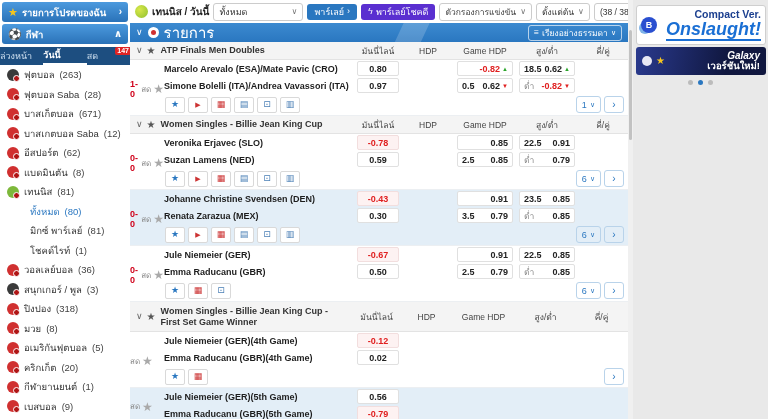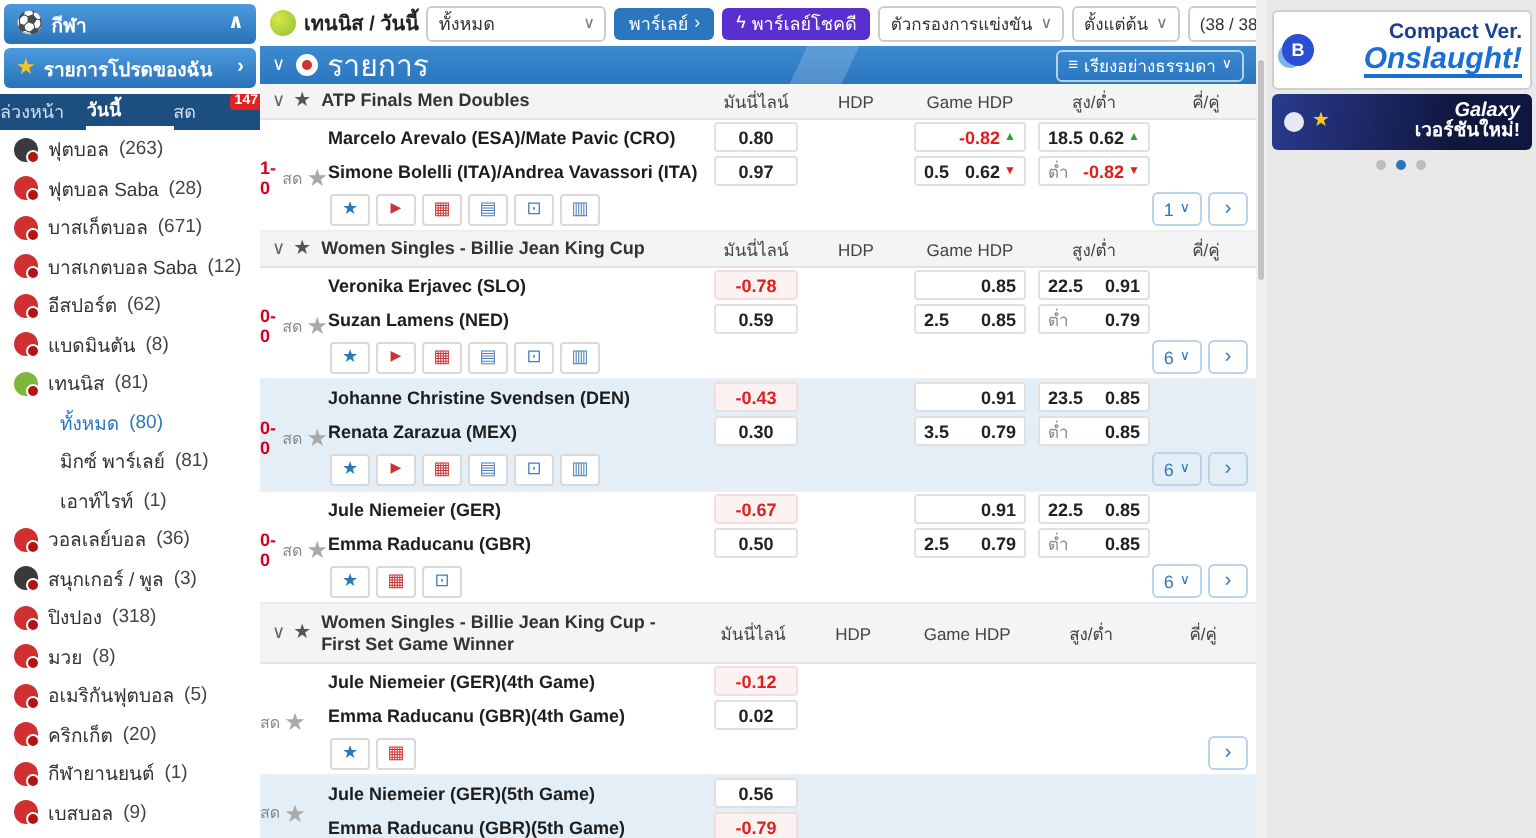--- a/index.html
+++ b/index.html
@@ -106,21 +106,21 @@
   
   .vscroll{position:absolute;left:628px;top:0;width:5px;height:419px;background:#f0f0f0;}
   .vscroll .thumb{position:absolute;top:30px;left:1px;width:3px;height:110px;background:#c2c2c2;border-radius:2px;}
   .adpanel{position:absolute;left:633px;top:0;width:135px;height:419px;background:#e9e9e9;}
   .banner1{margin:5px 2px 2px 3px;height:38px;background:#fff;border:1px solid #cfcfcf;border-radius:3px;
     display:flex;align-items:center;padding:0 4px;gap:4px;overflow:hidden;cursor:pointer;}
   .logo-c{width:16px;height:16px;border-radius:50%;background:#2a4fd0;color:#fff;font-size:9px;font-weight:bold;
     display:flex;align-items:center;justify-content:center;flex:0 0 16px;box-shadow:-4px 3px 0 -2px #7fb3e8;}
   .b1t{display:flex;flex-direction:column;align-items:flex-end;flex:1;line-height:1.05;}
   .b1a{color:#1b3f8f;font-weight:bold;font-size:10.5px;}
-  .b1b{color:#1a6fd4;font-weight:bold;font-style:italic;font-size:15px;border-bottom:2px solid #1a6fd4;}
+  .b1b{color:#1a6fd4;font-weight:bold;font-style:italic;font-size:18px;border-bottom:2px solid #1a6fd4;}
   .banner2{margin:2px 2px 0 3px;height:28px;border-radius:3px;background:linear-gradient(100deg,#2a3a8e,#10173f 70%);
     display:flex;align-items:center;padding:0 6px;gap:4px;overflow:hidden;cursor:pointer;}
   .astro{width:10px;height:10px;border-radius:50%;background:#e8e8f4;flex:0 0 10px;}
   .b2t{display:flex;flex-direction:column;align-items:flex-end;flex:1;line-height:1.1;}
   .b2a{color:#fff;font-style:italic;font-weight:bold;font-size:10px;}
   .b2b{color:#fff;font-weight:bold;font-size:9.5px;}
   .star-sm{color:#f6c51e;font-size:10px;}
   .dots{display:flex;justify-content:center;gap:5px;margin-top:5px;}
   .cdot{width:5px;height:5px;border-radius:50%;background:#bcbcbc;cursor:pointer;}
   .cdot.on{background:#2a77c0;}
@@ -140,31 +140,31 @@
   .g-ball::before{content:"⚽";}
   .g-bolt::before{content:"ϟ";}
 </style>
 </head>
 <body>
 
 <div class="app">
 
   <aside class="sidebar">
     <div class="bluebar">
+      <span class="star-y ic g-star"></span>
+      <span>รายการโปรดของฉัน</span>
+      <span class="grow"></span>
+      <span class="chev-w ic g-chevr"></span>
+    </div>
+    <div class="bluebar">
       <span class="ic g-ball" style="font-size:11px"></span>
       <span>กีฬา</span>
       <span class="grow"></span>
       <span class="chev-w ic g-chevu"></span>
     </div>
-    <div class="bluebar">
-      <span class="star-y ic g-star"></span>
-      <span>รายการโปรดของฉัน</span>
-      <span class="grow"></span>
-      <span class="chev-w ic g-chevr"></span>
-    </div>
     <div class="tabs">
       <div class="tab">
           <span>ล่วงหน้า</span>
         </div>
       <div class="tab active">
           <span>วันนี้</span>
         </div>
       <div class="tab">
           <span>สด</span>
         <span class="badge">147</span>
@@ -208,21 +208,21 @@
         </li>
       <li class="sp-item sub sel">
           <span>ทั้งหมด</span>
           <span class="cnt">(80)</span>
         </li>
       <li class="sp-item sub">
           <span>มิกซ์ พาร์เลย์</span>
           <span class="cnt">(81)</span>
         </li>
       <li class="sp-item sub">
-          <span>เอาท์ไรท์</span>
+          <span>โชคด์ไรท์</span>
           <span class="cnt">(1)</span>
         </li>
       <li class="sp-item">
           <span class="dot"></span>
           <span>วอลเลย์บอล</span>
           <span class="cnt">(36)</span>
         </li>
       <li class="sp-item">
           <span class="dot dark"></span>
           <span>สนุกเกอร์ / พูล</span>

